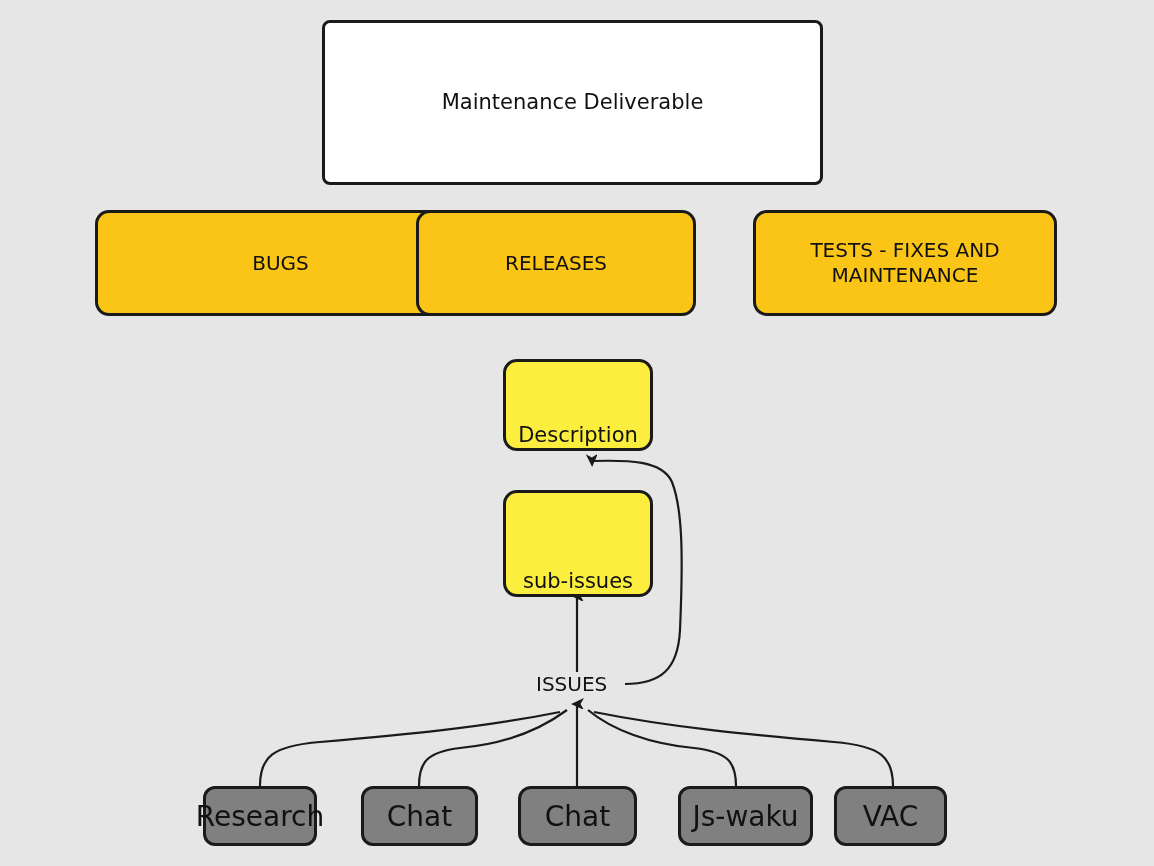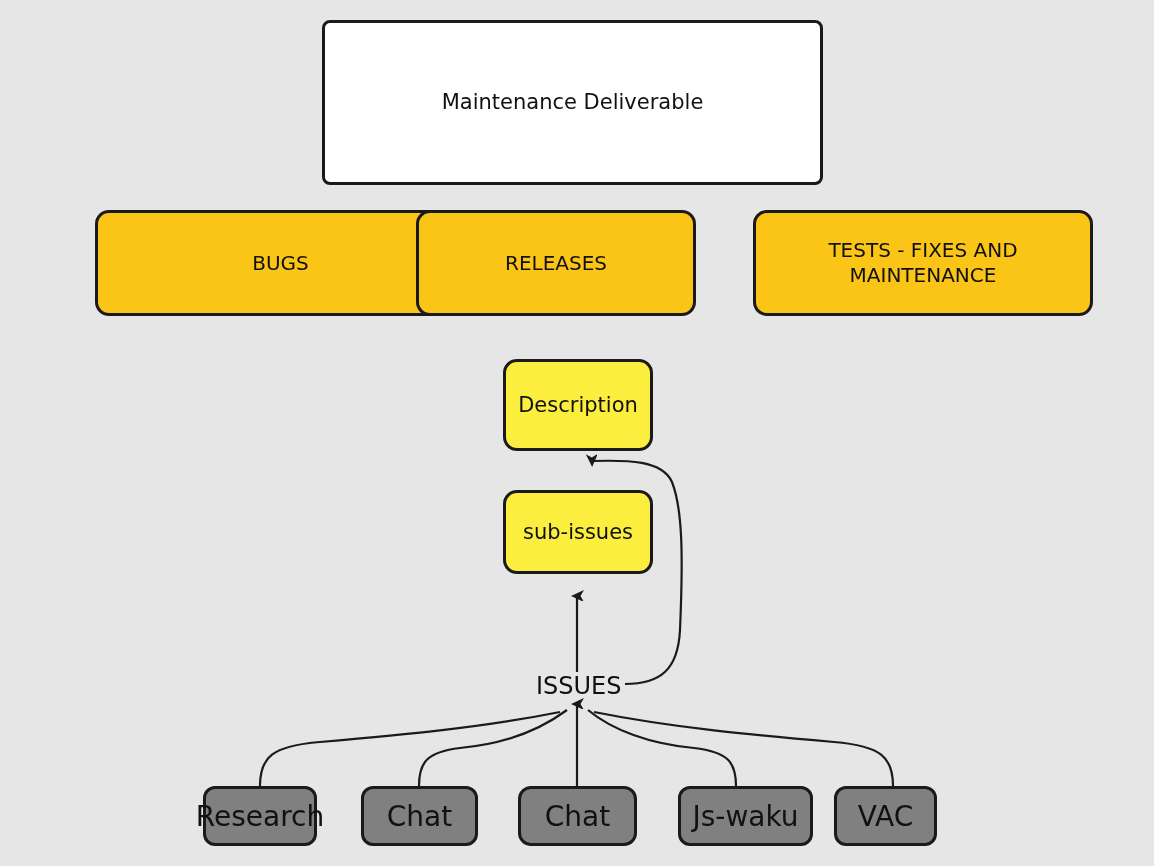--- a/index.html
+++ b/index.html
@@ -44,29 +44,30 @@
   }
   .category {
     background: #fac516;
     border-radius: 14px;
     font-size: 20px;
   }
   .detail {
     background: #fbee3e;
     border-radius: 14px;
     font-size: 21px;
+    align-items: flex-end;
   }
   .source {
     background: #808080;
     border-radius: 12px;
     font-size: 28px;
   }
   .edge-label {
     position: absolute;
-    font-size: 24px;
+    font-size: 20px;
     color: #111111;
     background: #e6e6e6;
     padding: 0 3px;
     white-space: nowrap;
     line-height: 1;
   }
 </style>
 </head>
 <body>
 
@@ -94,41 +95,41 @@
 <div class="node deliverable" style="left:322px; top:20px; width:501px; height:165px;">
   <span class="node-label">Maintenance Deliverable</span>
 </div>
 
 <div class="node category" style="left:95px; top:210px; width:371px; height:106px;">
   <span class="node-label">BUGS</span>
 </div>
 <div class="node category" style="left:416px; top:210px; width:280px; height:106px;">
   <span class="node-label">RELEASES</span>
 </div>
-<div class="node category" style="left:753px; top:210px; width:340px; height:106px;">
+<div class="node category" style="left:753px; top:210px; width:304px; height:106px;">
   <span class="node-label">TESTS - FIXES AND
 MAINTENANCE</span>
 </div>
 
 <div class="node detail" style="left:503px; top:359px; width:150px; height:92px;">
   <span class="node-label">Description</span>
 </div>
-<div class="node detail" style="left:503px; top:490px; width:150px; height:84px;">
+<div class="node detail" style="left:503px; top:490px; width:150px; height:107px;">
   <span class="node-label">sub-issues</span>
 </div>
 
 <div class="edge-label" style="left:533px; top:674px;">ISSUES</div>
 
 <div class="node source" style="left:203px; top:786px; width:114px; height:60px;">
   <span class="node-label">Research</span>
 </div>
 <div class="node source" style="left:361px; top:786px; width:117px; height:60px;">
   <span class="node-label">Chat</span>
 </div>
 <div class="node source" style="left:518px; top:786px; width:119px; height:60px;border-radius:13px;">
   <span class="node-label">Chat</span>
 </div>
 <div class="node source" style="left:678px; top:786px; width:135px; height:60px;">
   <span class="node-label">Js-waku</span>
 </div>
-<div class="node source" style="left:834px; top:786px; width:103px; height:60px;">
+<div class="node source" style="left:834px; top:786px; width:113px; height:60px;">
   <span class="node-label">VAC</span>
 </div>
 
 </body></html>

